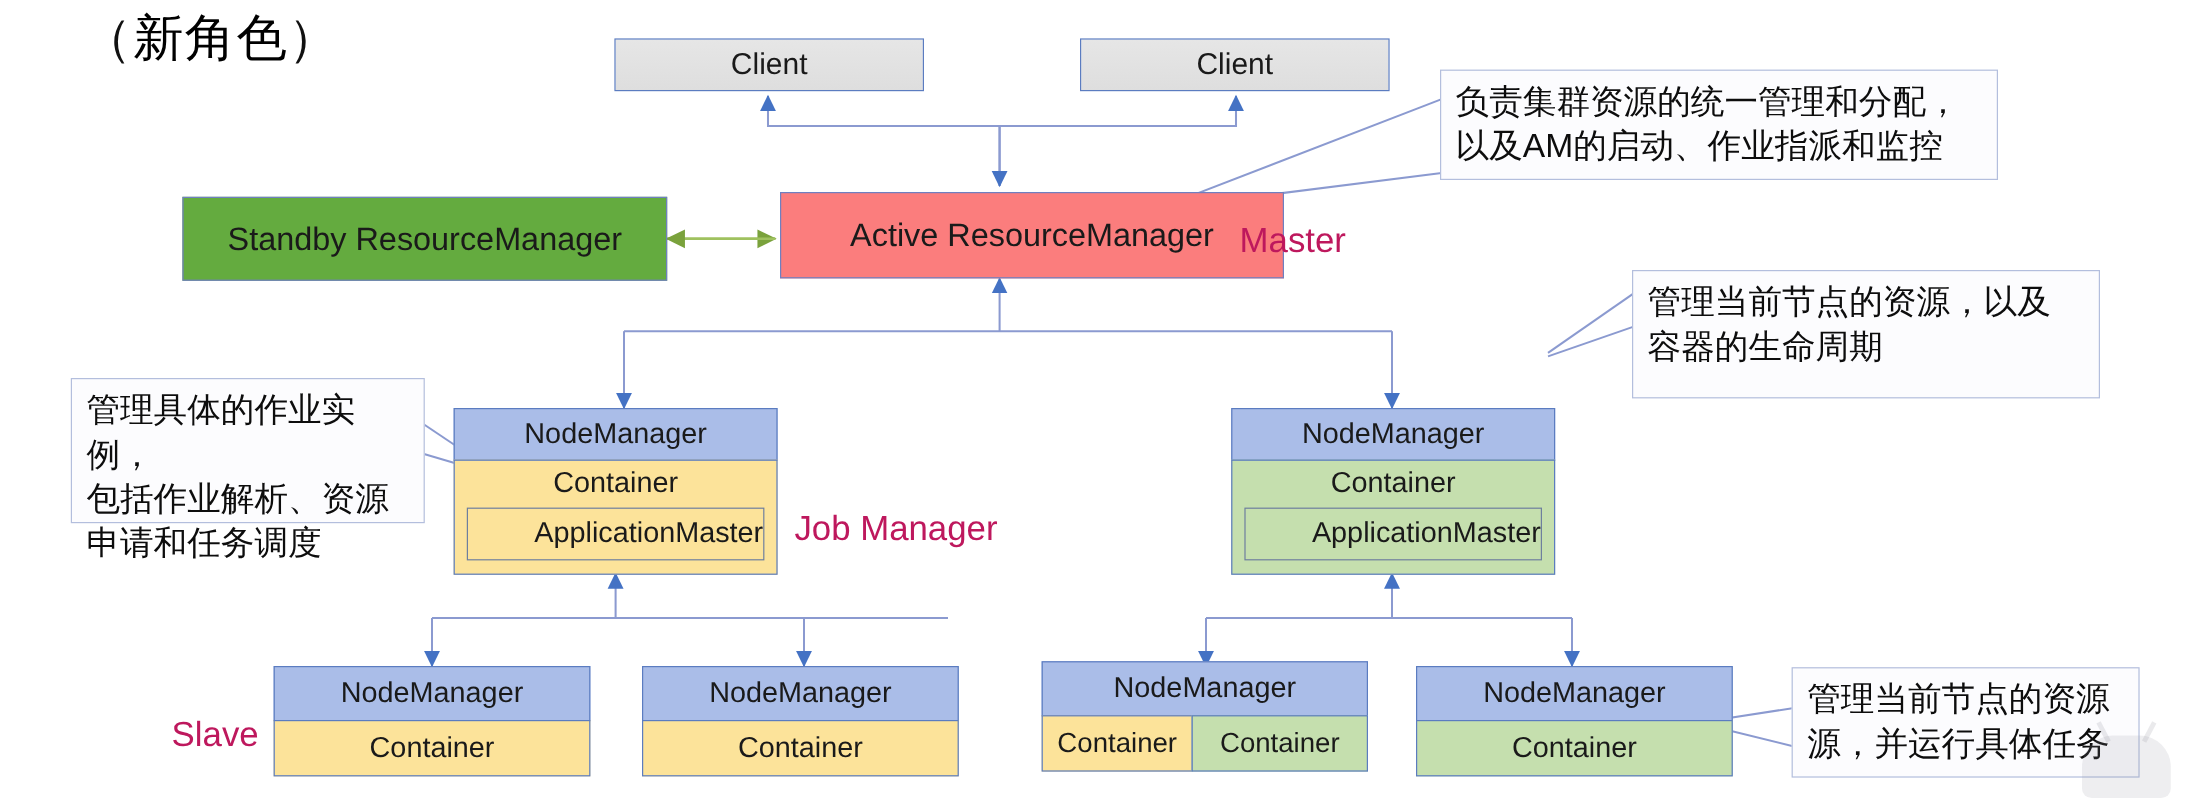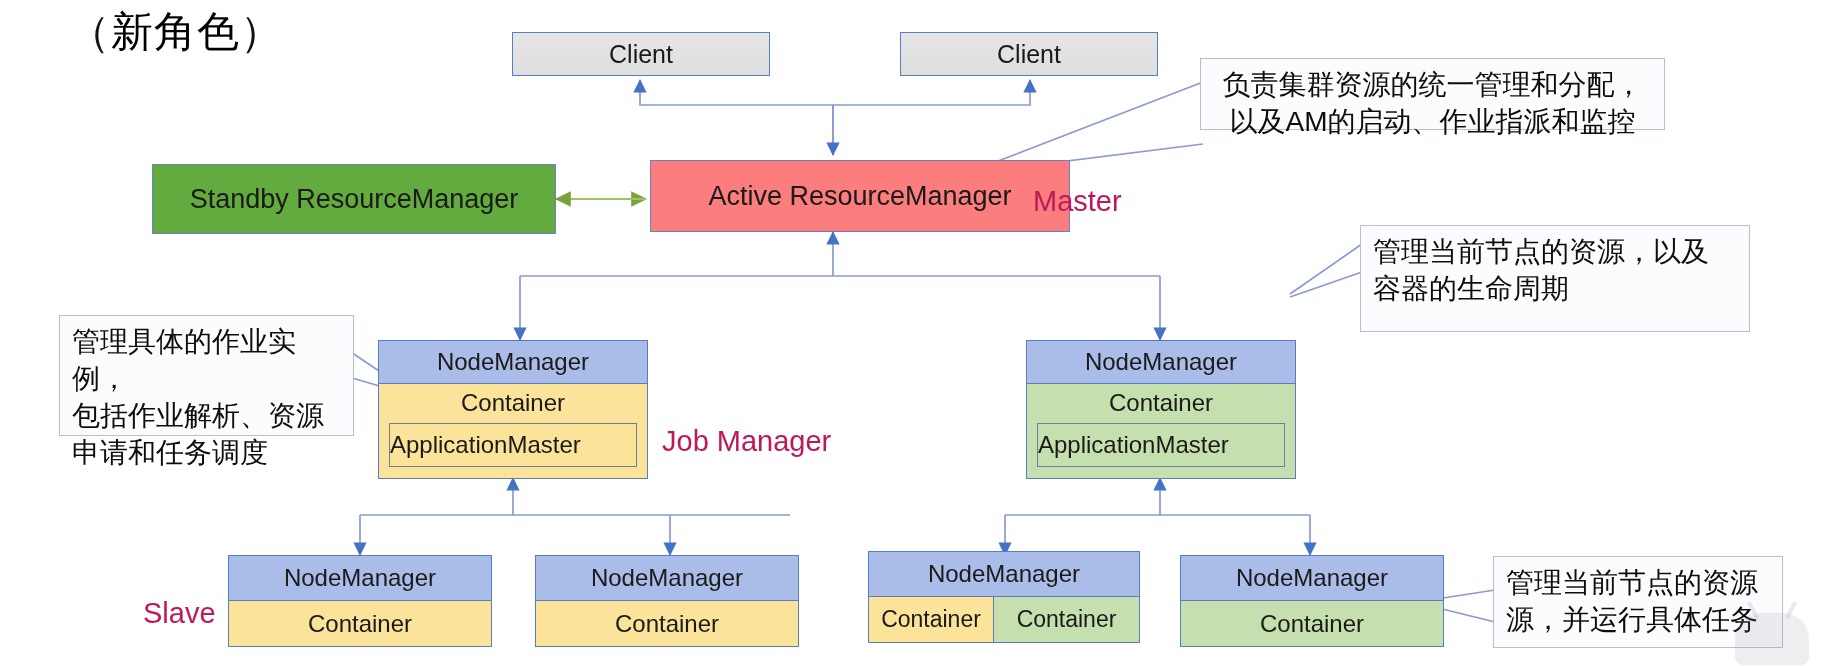--- a/index.html
+++ b/index.html
@@ -62,21 +62,21 @@
   }
   .ct-green{
     background:#c5dfae;
     border:1.5px solid #5b7cc0;
     font-size:24px;
   }
   .am-box{
     border:1.5px solid #6e7f9e;
     background:transparent;
     font-size:24px;
-    display:flex;align-items:center;justify-content:flex-start;
+    display:flex;align-items:center;justify-content:flex-end;
     color:#1a1a1a;
     white-space:nowrap;
   }
 
   
   .plain{
     font-size:29px;
     color:#be185d;
     white-space:nowrap;
   }
@@ -246,21 +246,21 @@
 
   <div class="abs" style="left:1180px;top:555px;width:264px;height:92px;">
     <div class="abs box nm-head" style="left:0;top:0;width:264px;height:46px;">
       <span>NodeManager</span>
     </div>
     <div class="abs box ct-green" style="left:0;top:45px;width:264px;height:47px;">
       <span>Container</span>
     </div>
   </div>
 
-  <div class="abs note" style="left:1200px;top:58px;width:465px;height:72px;text-align:center;">负责集群资源的统一管理和分配，
+  <div class="abs note" style="left:1200px;top:58px;width:465px;height:92px;">负责集群资源的统一管理和分配，
 以及AM的启动、作业指派和监控</div>
 
   <div class="abs note" style="left:1360px;top:225px;width:390px;height:107px;">管理当前节点的资源，以及
 容器的生命周期</div>
 
   <div class="abs note" style="left:22px;top:315px;width:295px;height:121px;margin-left:37px;">管理具体的作业实例，
 包括作业解析、资源
 申请和任务调度</div>
 
   <div class="abs note" style="left:1493px;top:556px;width:290px;height:92px;">管理当前节点的资源

